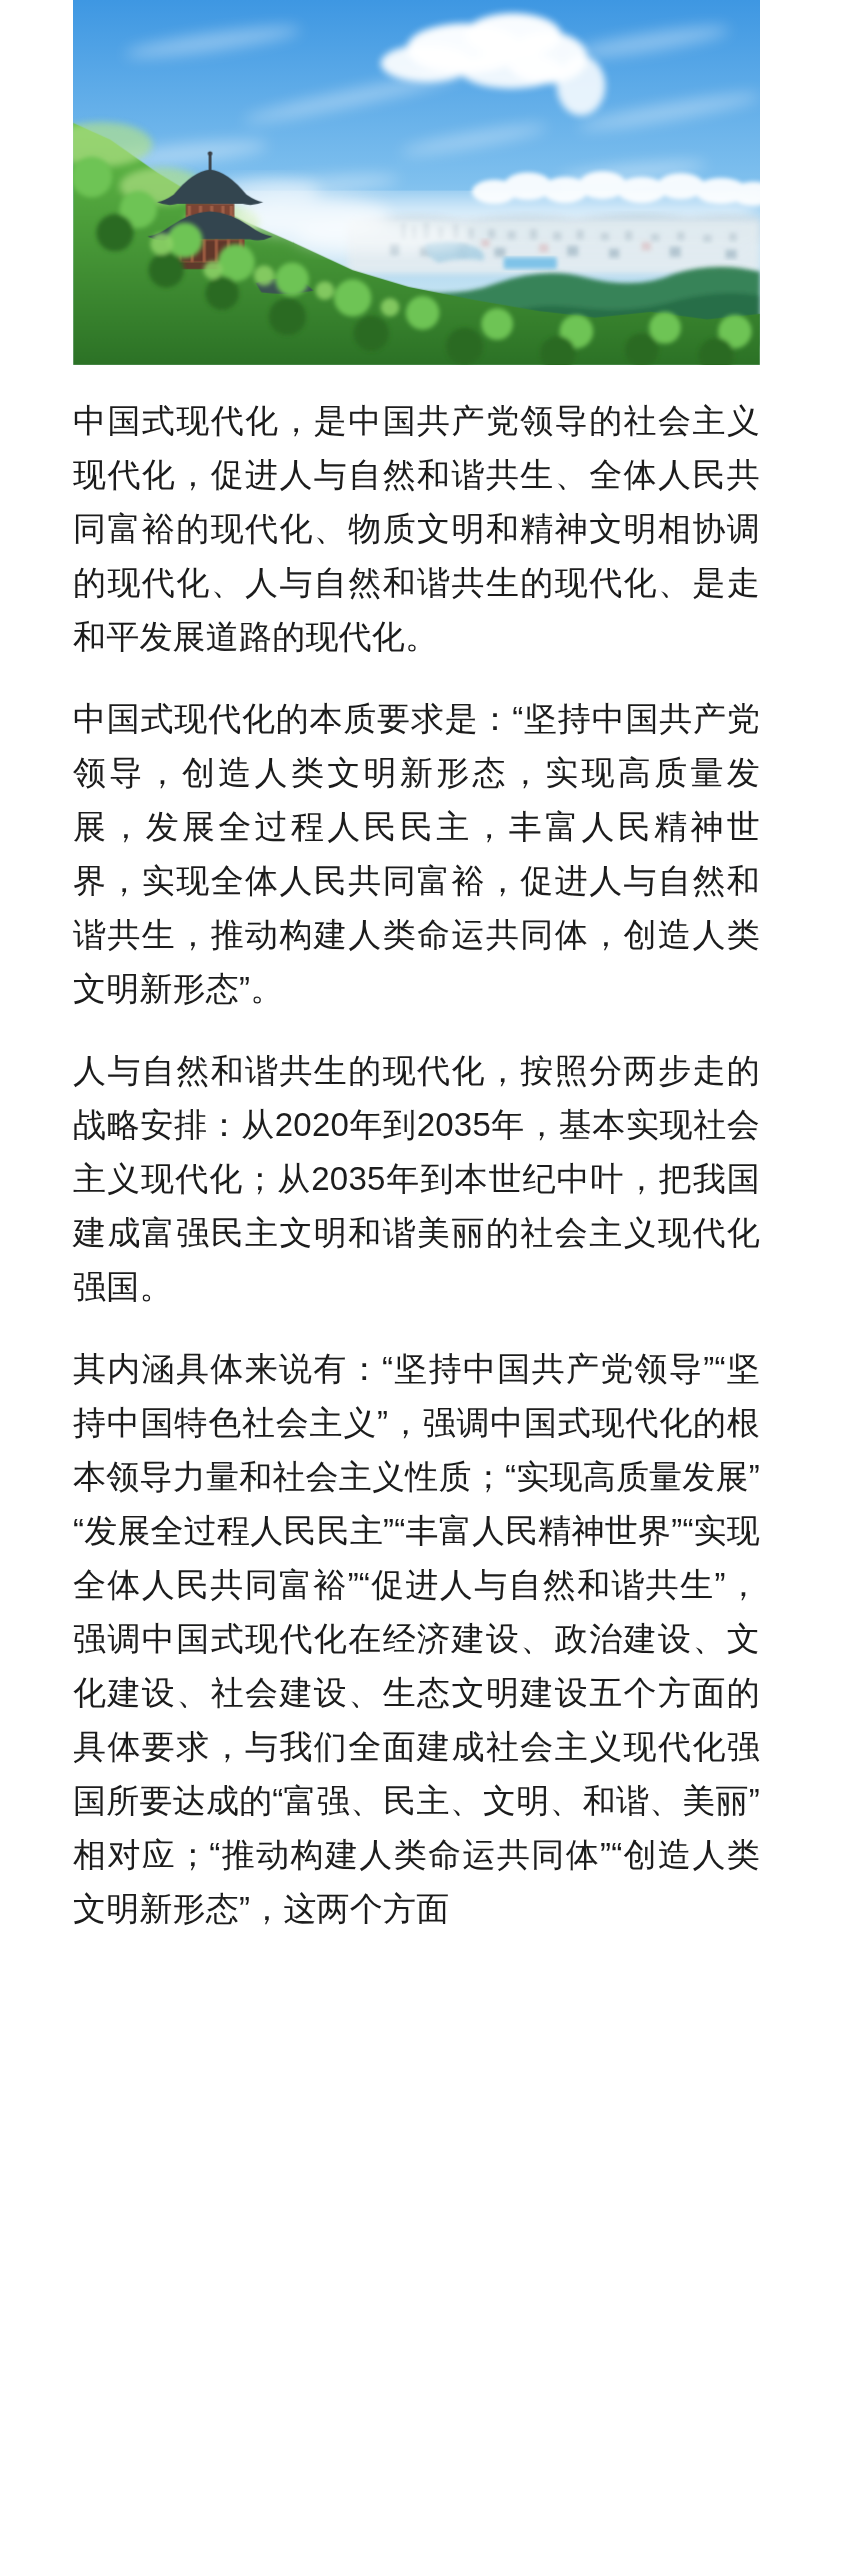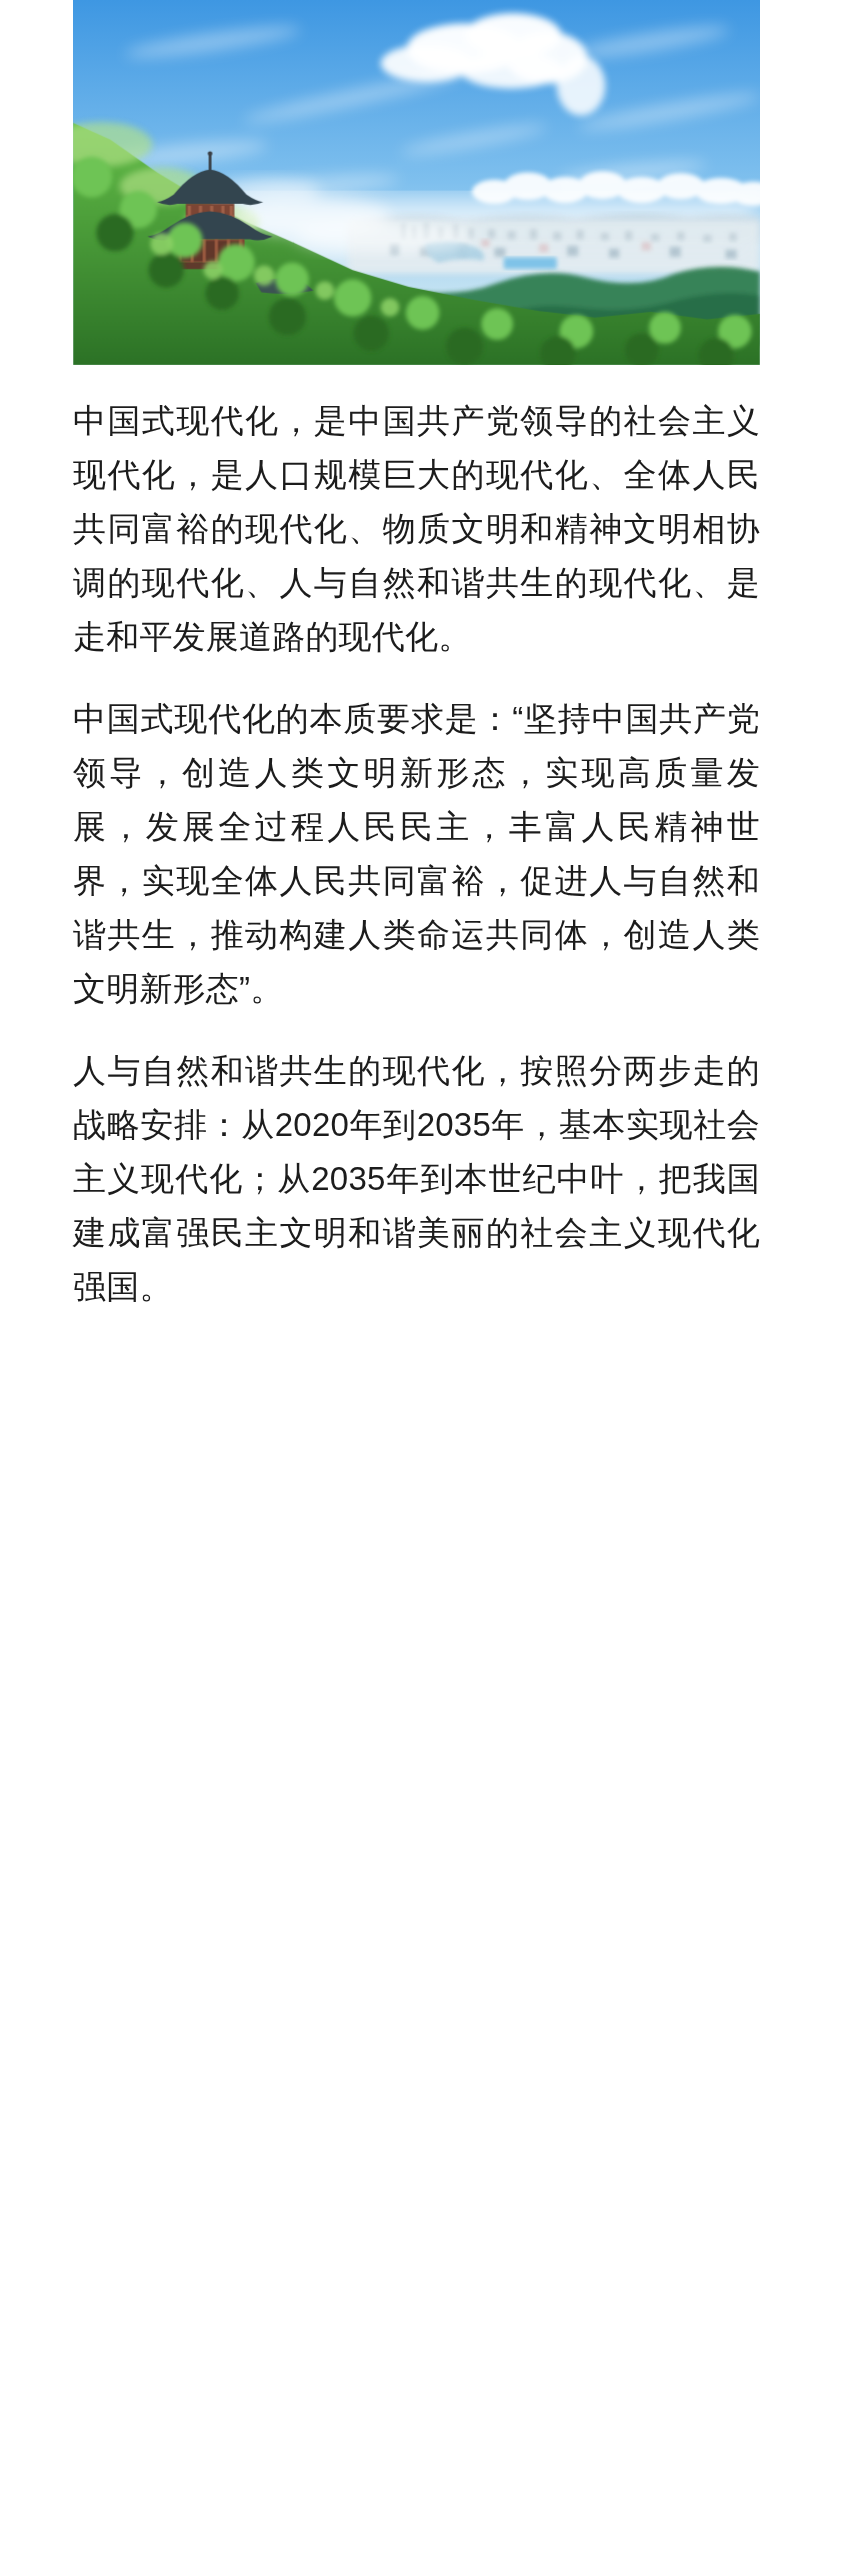--- a/index.html
+++ b/index.html
@@ -233,19 +233,20 @@
           <circle cx="205" cy="296" r="11"></circle>
           <circle cx="270" cy="312" r="10"></circle>
           <circle cx="150" cy="290" r="10"></circle>
           <circle cx="340" cy="330" r="10"></circle>
         </g>
       </g>
     </svg>
   </figure>
 
   <section class="body-text">
-    <p>中国式现代化，是中国共产党领导的社会主义现代化，是人口规模巨大的现代化、全体人民共同富裕的现代化、物质文明和精神文明相协调的现代化、人与自然和谐共生的现代化、是走和平发展道路的现代化。</p>
+    <p>中国式现代化，是中国共产党领导的社会主义现代化，促进人与自然和谐共生、全体人民共同富裕的现代化、物质文明和精神文明相协调的现代化、人与自然和谐共生的现代化、是走和平发展道路的现代化。</p>
     <p>中国式现代化的本质要求是：“坚持中国共产党领导，创造人类文明新形态，实现高质量发展，发展全过程人民民主，丰富人民精神世界，实现全体人民共同富裕，促进人与自然和谐共生，推动构建人类命运共同体，创造人类文明新形态”。</p>
     <p>人与自然和谐共生的现代化，按照分两步走的战略安排：从2020年到2035年，基本实现社会主义现代化；从2035年到本世纪中叶，把我国建成富强民主文明和谐美丽的社会主义现代化强国。</p>
+    <p>其内涵具体来说有：“坚持中国共产党领导”“坚持中国特色社会主义”，强调中国式现代化的根本领导力量和社会主义性质；“实现高质量发展”“发展全过程人民民主”“丰富人民精神世界”“实现全体人民共同富裕”“促进人与自然和谐共生”，强调中国式现代化在经济建设、政治建设、文化建设、社会建设、生态文明建设五个方面的具体要求，与我们全面建成社会主义现代化强国所要达成的“富强、民主、文明、和谐、美丽”相对应；“推动构建人类命运共同体”“创造人类文明新形态”，这两个方面</p>
   </section>
 
 </article>
 
 
 </body></html>

